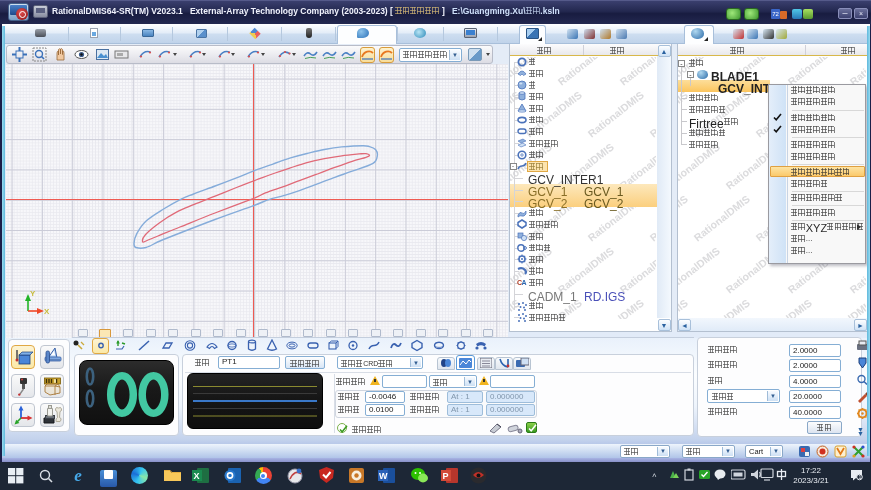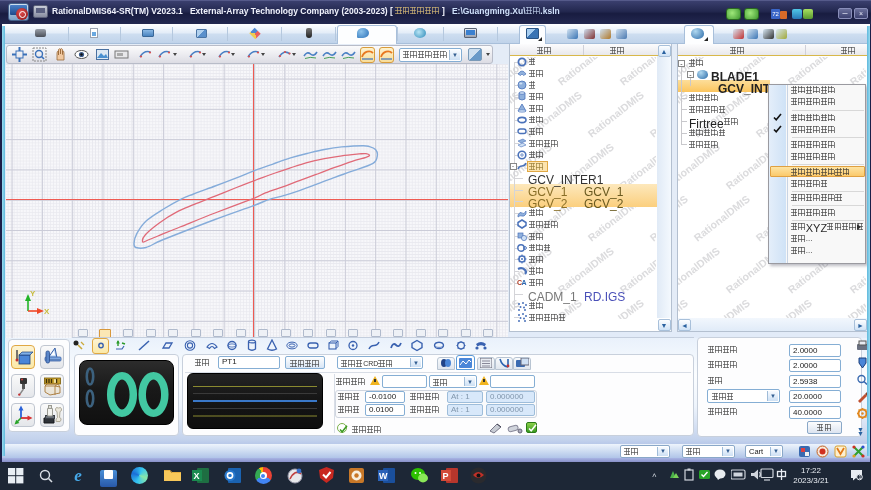--- a/index.html
+++ b/index.html
@@ -653,21 +653,21 @@
 <div class="row" style="left:336px;top:377.5px"><span class="z" style="color:#333"><i class="k"></i><i class="k"></i><i class="k"></i><i class="k"></i></span></div>
 <div class="ab" style="left:370px;top:375.5px;width:0;height:0;border-left:5px solid transparent;border-right:5px solid transparent;border-bottom:9px solid #f0b420"></div>
 <div class="ab" style="left:374.2px;top:378.5px;width:1.6px;height:3.6px;background:#333"></div>
 <div class="fld" style="left:382px;top:375px;width:45px;height:13px"></div>
 <div class="ddl" style="left:429px;top:375px;width:48px;height:13px;padding:2.5px 0 0 3px"><span class="z" style="color:#333"><i class="k"></i><i class="k"></i></span><span class="dar" style="line-height:10px">▼</span></div>
 <div class="ab" style="left:479px;top:375.5px;width:0;height:0;border-left:5px solid transparent;border-right:5px solid transparent;border-bottom:9px solid #f0b420"></div>
 <div class="ab" style="left:483.2px;top:378.5px;width:1.6px;height:3.6px;background:#333"></div>
 <div class="fld" style="left:490px;top:375px;width:45px;height:13px"></div>
 <div class="ab" style="left:335px;top:389.5px;width:202px;height:28.5px;background:#fbfbfc;border:1px solid #d0d6e0;border-radius:3px"></div>
 <div class="row" style="left:338px;top:392.5px"><span class="z" style="color:#333"><i class="k"></i><i class="k"></i><i class="k"></i></span></div>
-<div class="fld" style="left:365px;top:390.5px;width:40px;height:12px;padding-top:1.5px">-0.0100</div>
+<div class="fld" style="left:365px;top:390.5px;width:40px;height:12px;padding-top:1.5px">-0.0046</div>
 <div class="row" style="left:410px;top:392.5px"><span class="z" style="color:#333"><i class="k"></i><i class="k"></i><i class="k"></i><i class="k"></i></span></div>
 <div class="dfld" style="left:447px;top:390.5px;width:36px;height:12px;padding-top:1.5px">At : 1</div>
 <div class="dfld" style="left:486px;top:390.5px;width:49px;height:12px;padding-top:1.5px">0.000000</div>
 <div class="row" style="left:338px;top:405.5px"><span class="z" style="color:#333"><i class="k"></i><i class="k"></i><i class="k"></i></span></div>
 <div class="fld" style="left:365px;top:403.5px;width:40px;height:12px;padding-top:1.5px">0.0100</div>
 <div class="row" style="left:410px;top:405.5px"><span class="z" style="color:#333"><i class="k"></i><i class="k"></i><i class="k"></i><i class="k"></i></span></div>
 <div class="dfld" style="left:447px;top:403.5px;width:36px;height:12px;padding-top:1.5px">At : 1</div>
 <div class="dfld" style="left:486px;top:403.5px;width:49px;height:12px;padding-top:1.5px">0.000000</div>
 <div class="ab" style="left:337px;top:423px;width:10px;height:10px;background:#fff;border:1.4px solid #7ab04a;border-radius:5px;"></div>
 <svg class="ab" style="left:338.5px;top:424.5px" width="9" height="8">
@@ -687,21 +687,21 @@
     <path d="M1 4.5 L3.2 6.8 L8 .8" stroke="#fff" stroke-width="1.5" fill="none"></path>
   </svg>
 <div class="ab" style="left:697px;top:337px;width:165px;height:100px;background:#fdfdfe;border:1px solid #c8d0dc;border-radius:4px"></div>
 <div class="row" style="left:708px;top:345.5px"><span class="z" style="color:#333"><i class="k"></i><i class="k"></i><i class="k"></i><i class="k"></i></span></div>
 <div class="row" style="left:708px;top:361px"><span class="z" style="color:#333"><i class="k"></i><i class="k"></i><i class="k"></i><i class="k"></i></span></div>
 <div class="row" style="left:708px;top:376.5px"><span class="z" style="color:#333"><i class="k"></i><i class="k"></i></span></div>
 <div class="ddl" style="left:707px;top:388.5px;width:73px;height:14px;padding:3px 0 0 4px"><span class="z" style="color:#333"><i class="k"></i><i class="k"></i><i class="k"></i></span><span class="dar" style="line-height:11px">▼</span></div>
 <div class="row" style="left:708px;top:407.5px"><span class="z" style="color:#333"><i class="k"></i><i class="k"></i><i class="k"></i><i class="k"></i></span></div>
 <div class="fld" style="left:789px;top:343.5px;width:52px;height:13px;padding-top:2px">2.0000</div>
 <div class="fld" style="left:789px;top:359px;width:52px;height:13px;padding-top:2px">2.0000</div>
-<div class="fld" style="left:789px;top:374.5px;width:52px;height:13px;padding-top:2px">2.5938</div>
+<div class="fld" style="left:789px;top:374.5px;width:52px;height:13px;padding-top:2px">4.0000</div>
 <div class="fld" style="left:789px;top:390px;width:52px;height:13px;padding-top:2px">20.0000</div>
 <div class="fld" style="left:789px;top:405.5px;width:52px;height:13px;padding-top:2px">40.0000</div>
 <div class="ab" style="left:807px;top:420.5px;width:35px;height:13.5px;background:linear-gradient(#fdfdfe,#dce4f0);border:1px solid #8aa8c8;border-radius:2px;text-align:center;padding-top:2.5px"><span class="z" style="color:#333"><i class="k"></i><i class="k"></i></span></div>
 <svg class="ab" style="left:856px;top:340px" width="13" height="12">
     <rect x="1" y="4" width="11" height="6" fill="#6a7080" rx="1"></rect>
     <rect x="3" y="1" width="7" height="4" fill="#e8eaf0" stroke="#555"></rect>
   </svg>
 <svg class="ab" style="left:856px;top:357px" width="13" height="12">
     <path d="M3 1 L10 1 L10 6 L6.5 11 L3 6 Z" fill="#4a86d8" stroke="#1d3f7a"></path>
   </svg>

